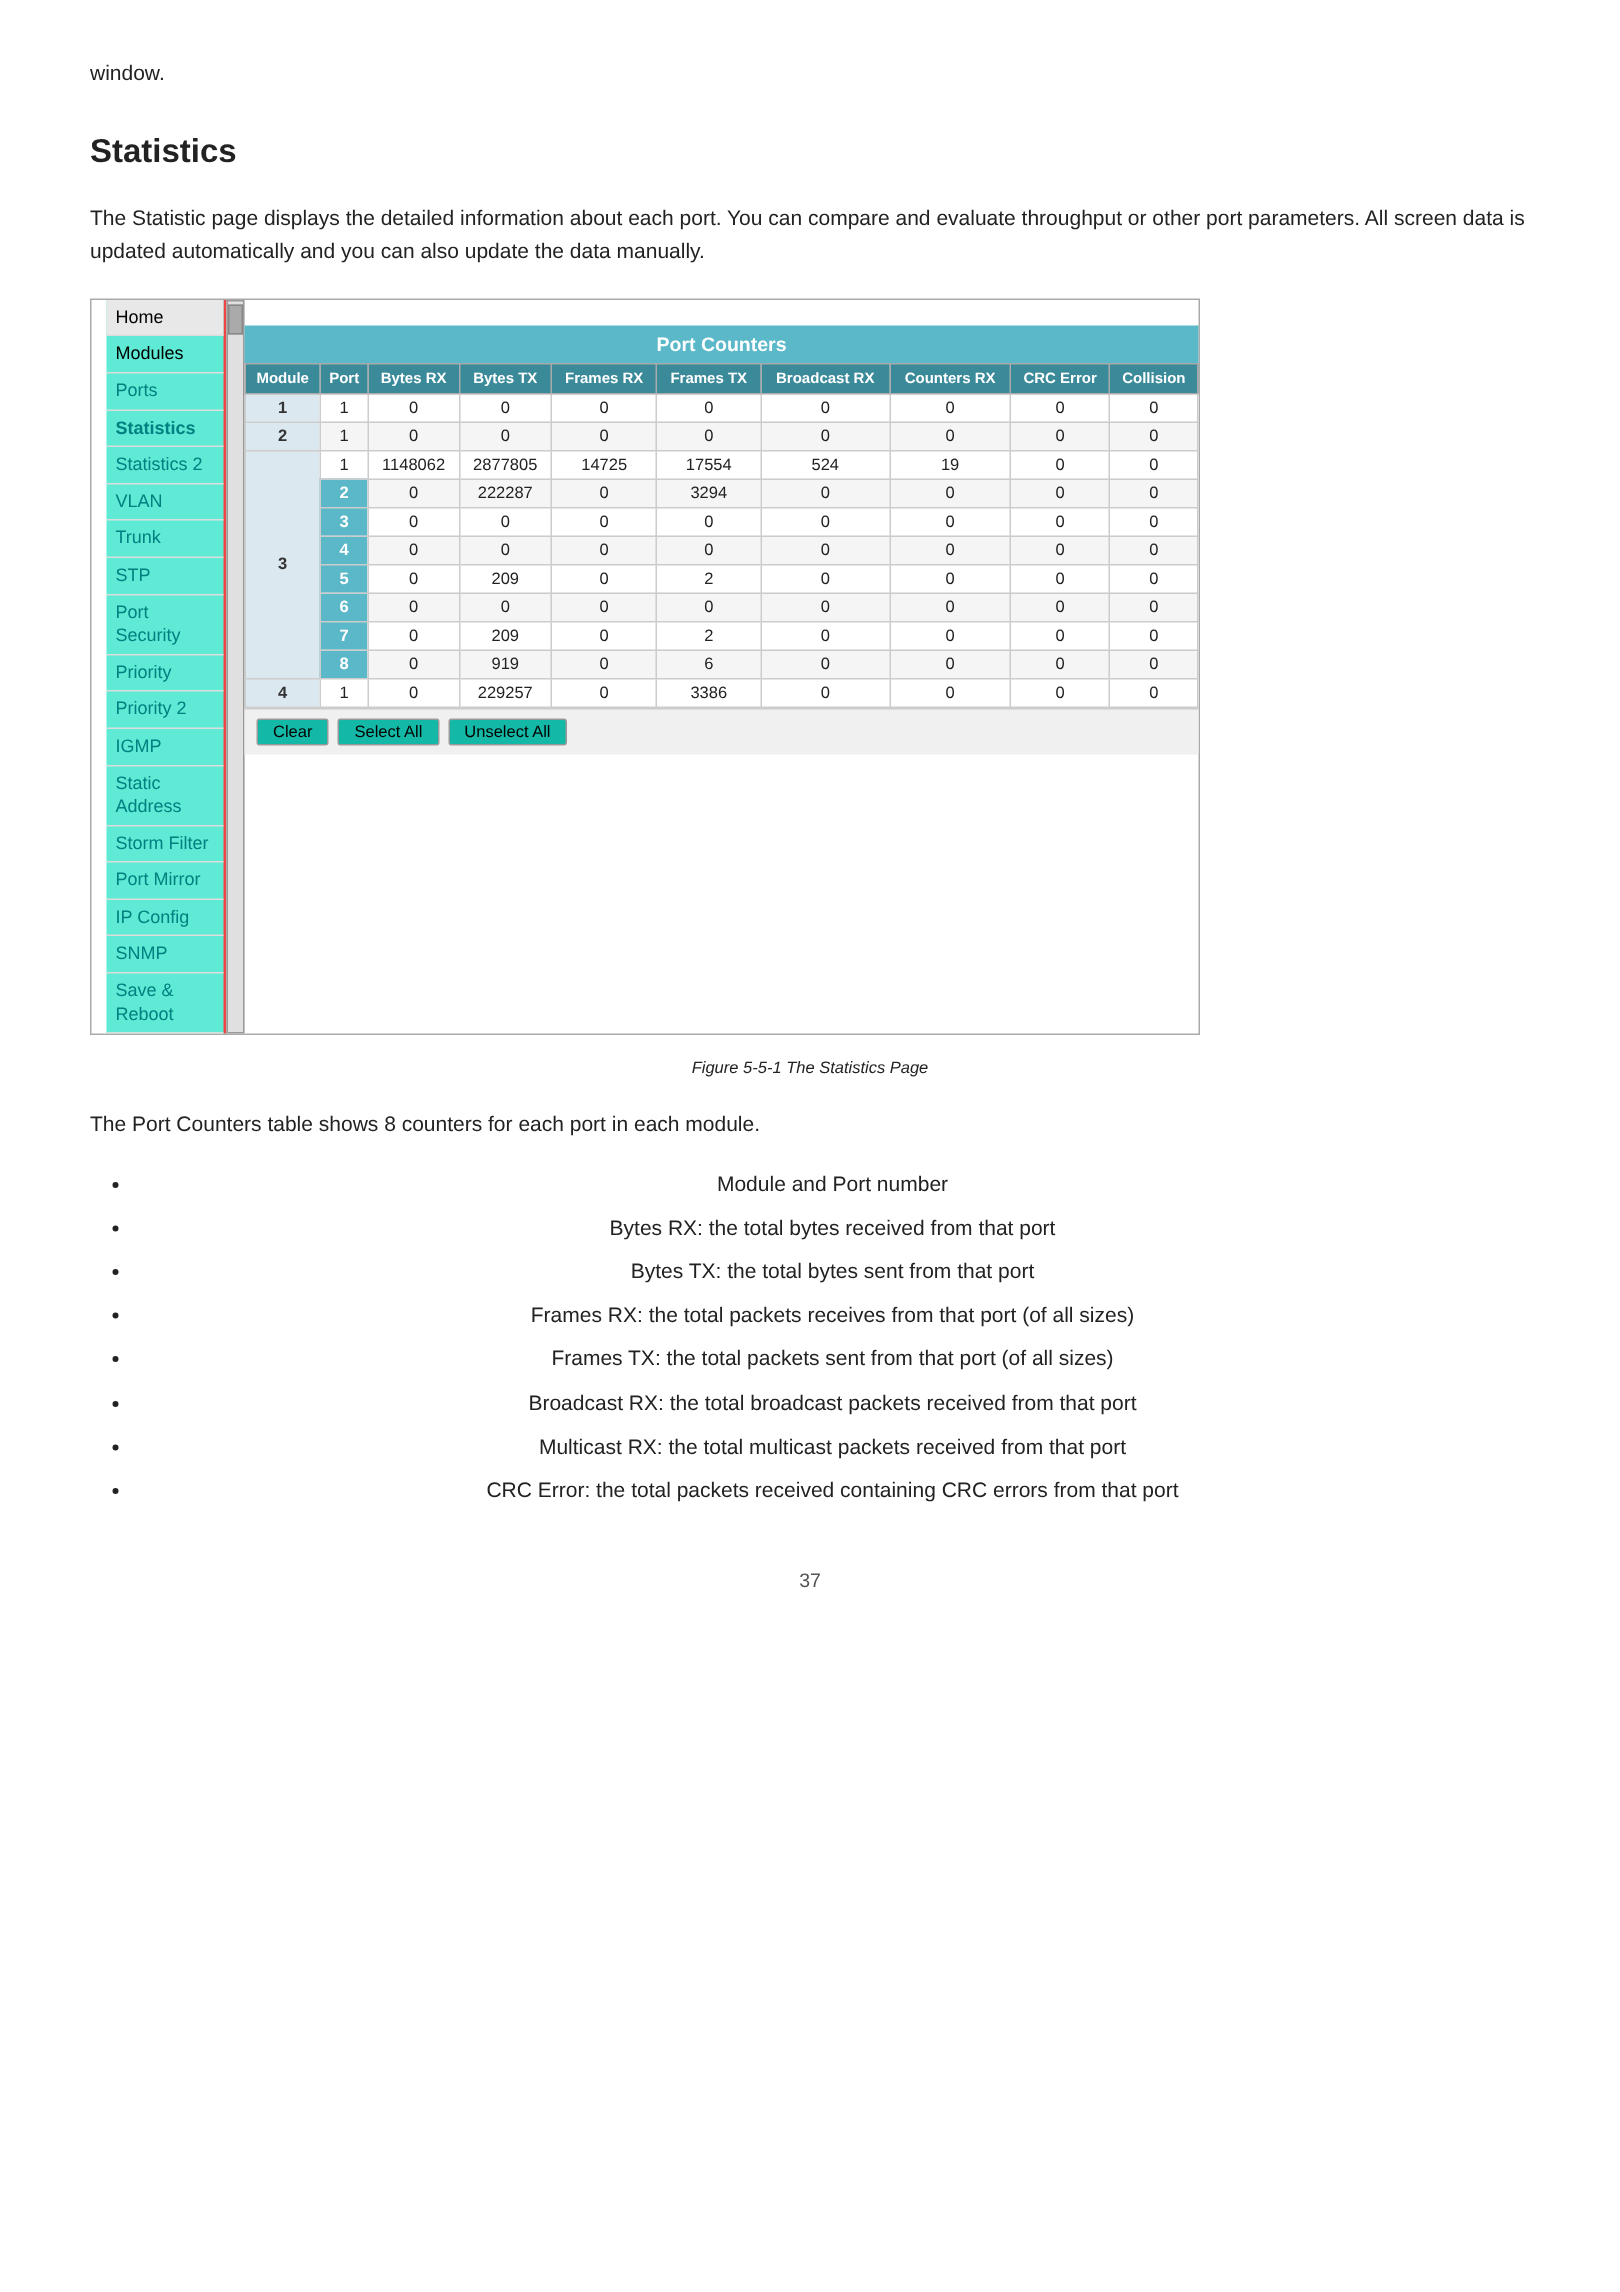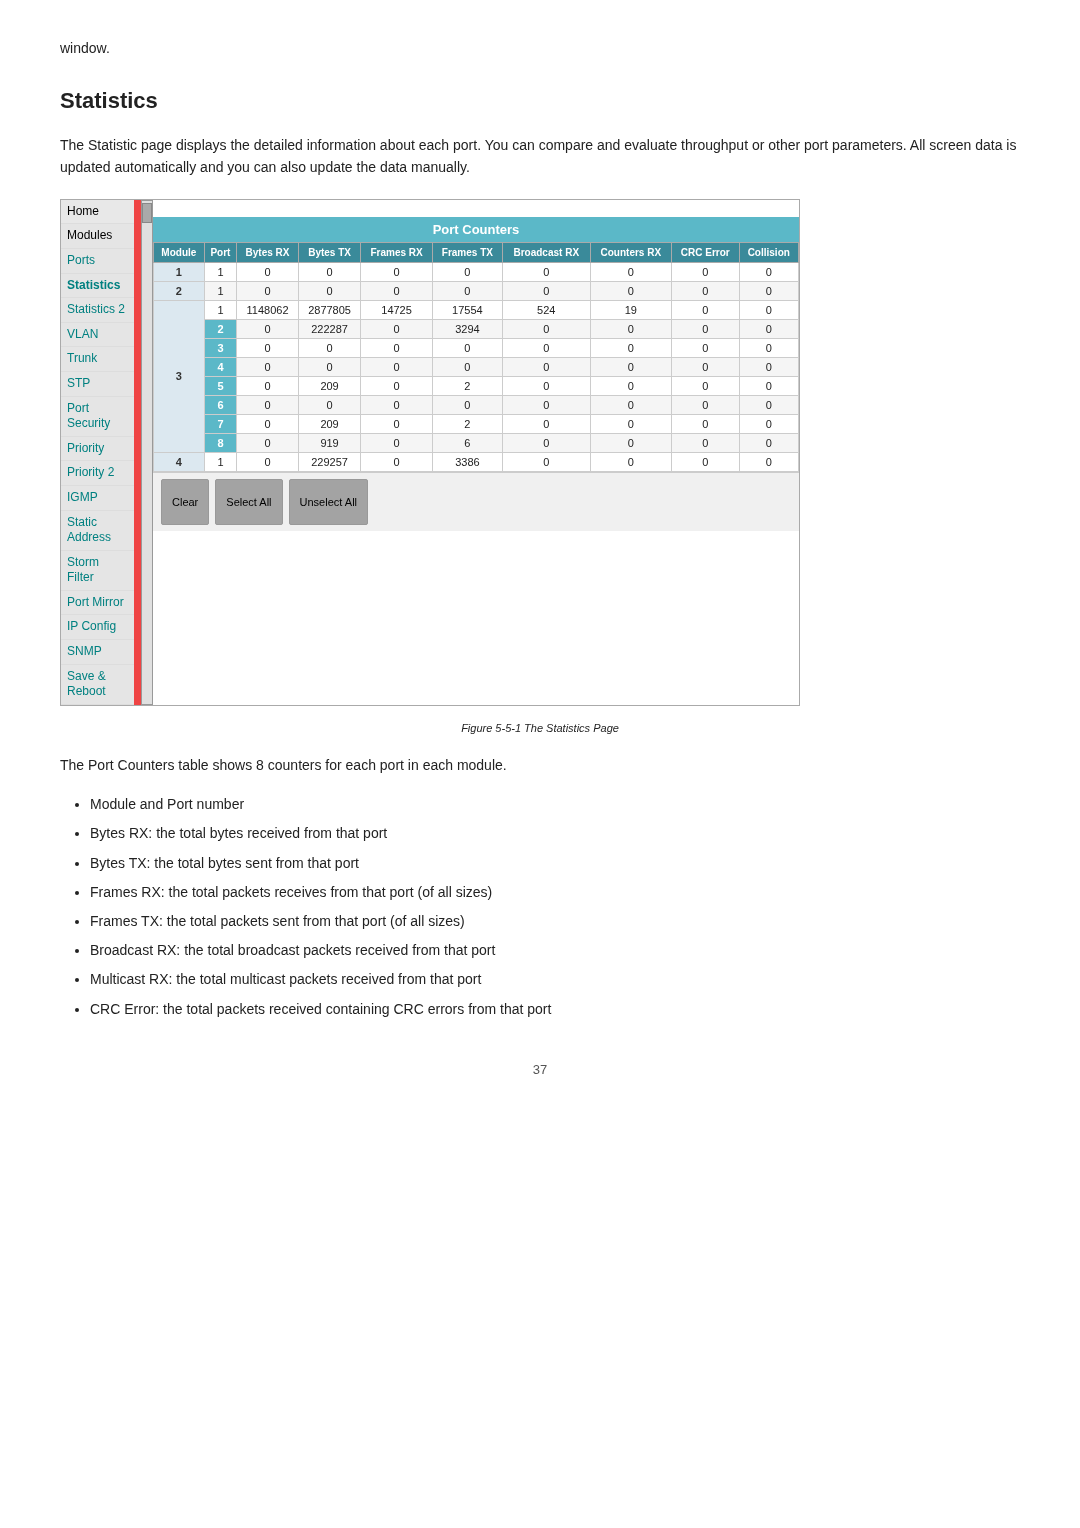--- a/index.html
+++ b/index.html
@@ -28,23 +28,24 @@
     }
     
     .page-layout {
       display: flex;
       border: 1px solid #aaa;
       width: 740px;
       margin-bottom: 16px;
     }
     .sidebar {
       width: 80px;
-      background: #e5e5e5;
-      border-right: 7px solid #ef4444;
+      background: #5eead4;
+      border-right: 2px solid #ef4444;
       flex-shrink: 0;
+      margin-left: 10px;
     }
     .sidebar-item {
       padding: 4px 6px;
       font-size: 12px;
       color: #000;
       border-bottom: 1px solid #ddd;
       cursor: pointer;
       line-height: 1.3;
     }
     .sidebar-item.active {
@@ -108,23 +109,23 @@
       font-weight: bold;
     }
     .table-buttons {
       padding: 6px 8px;
       background: #f0f0f0;
       border-top: 1px solid #ccc;
       display: flex;
       gap: 6px;
     }
     .table-buttons button {
-      padding: 16px 10px;
+      padding: 2px 10px;
       font-size: 11px;
-      background: #a3a3a3;
+      background: #14b8a6;
       border: 1px solid #999;
       cursor: pointer;
       border-radius: 2px;
     }
     .figure-caption {
       text-align: center;
       font-style: italic;
       font-size: 11px;
       margin-bottom: 20px;
     }
@@ -133,20 +134,21 @@
       margin-bottom: 16px;
       line-height: 1.6;
     }
     ul.bullet-list {
       margin-left: 30px;
       line-height: 1.8;
       font-size: 14px;
     }
     ul.bullet-list li {
       margin-bottom: 4px;
+      text-align: center;
     }
     .page-number {
       text-align: center;
       margin-top: 40px;
       font-size: 13px;
       color: #555;
     }
     .scroll-indicator {
       width: 12px;
       background: #e0e0e0;

